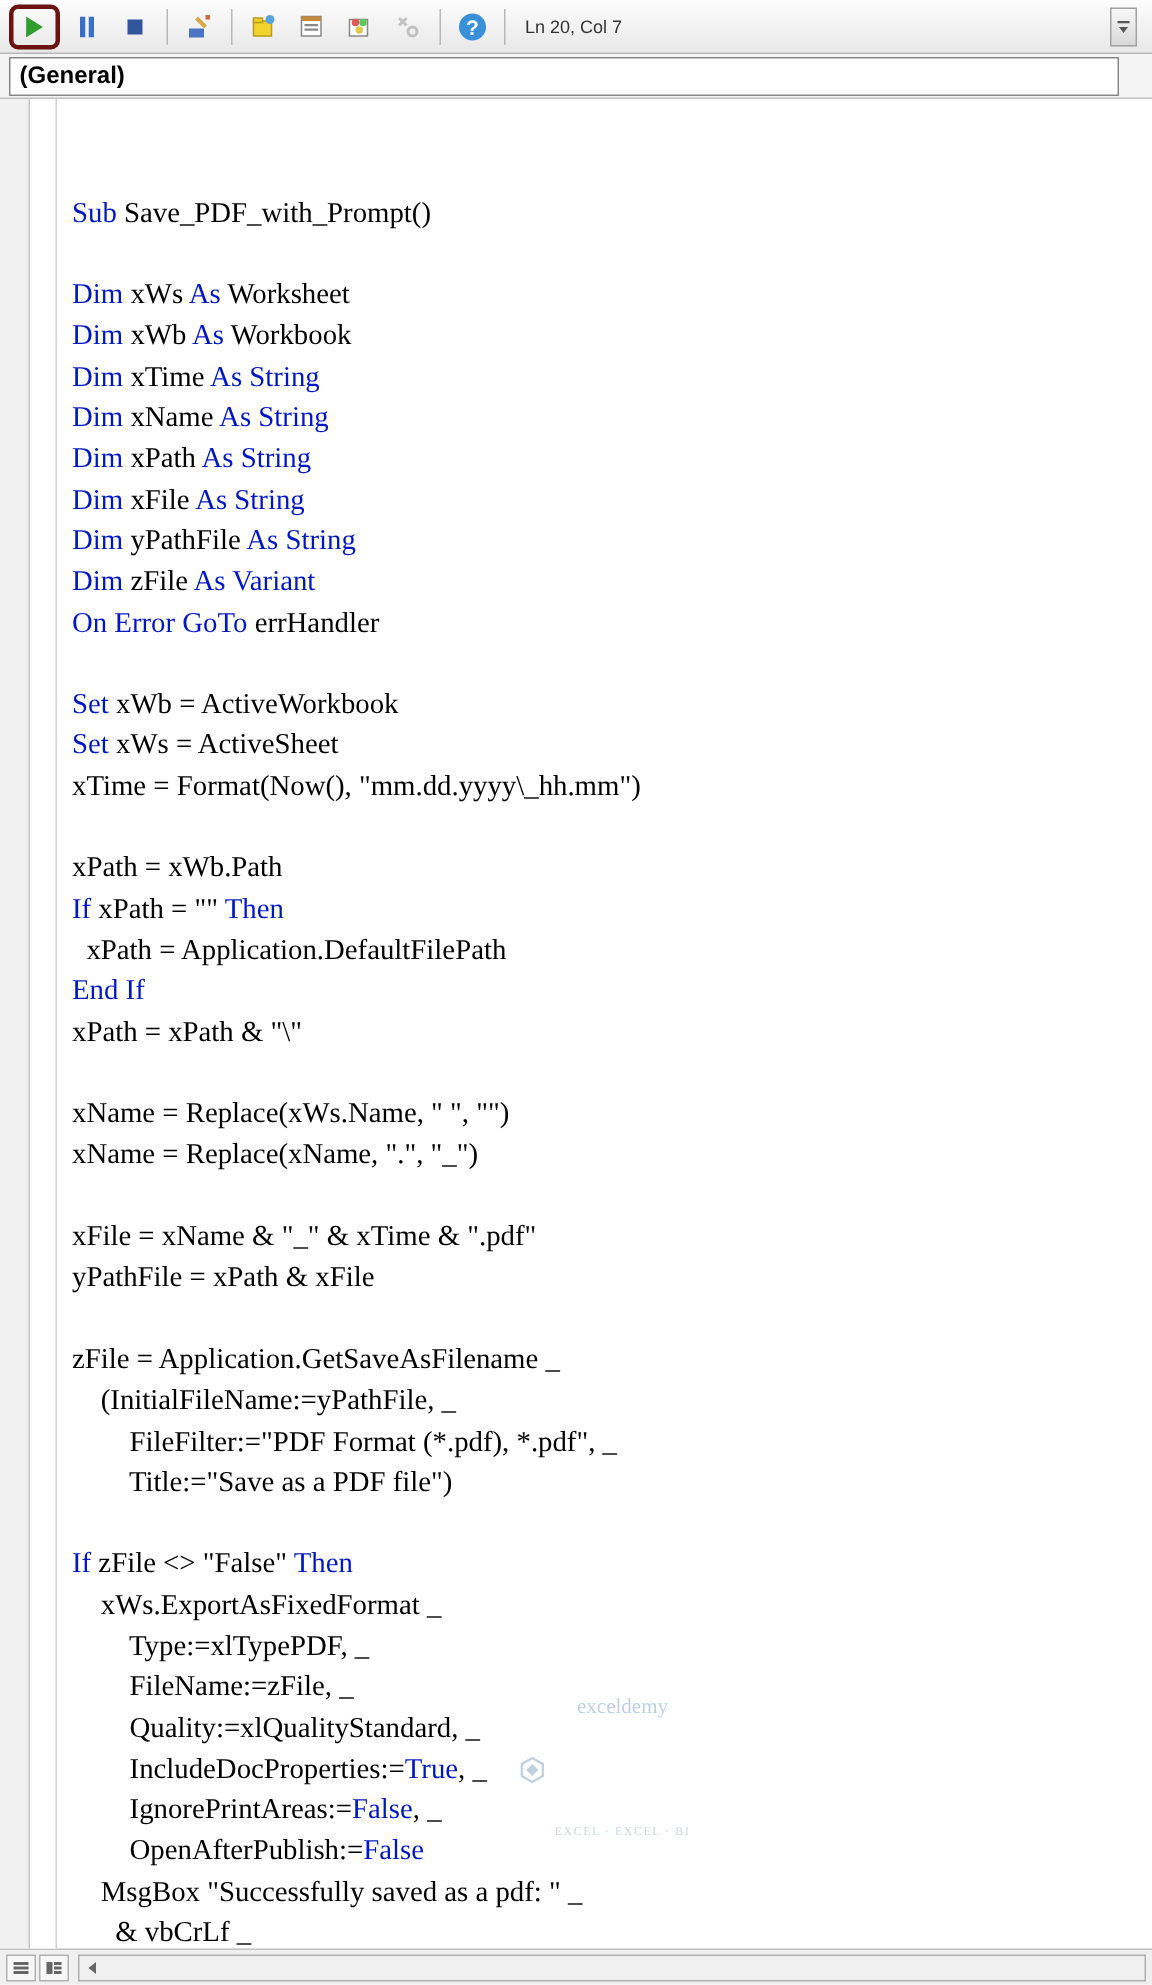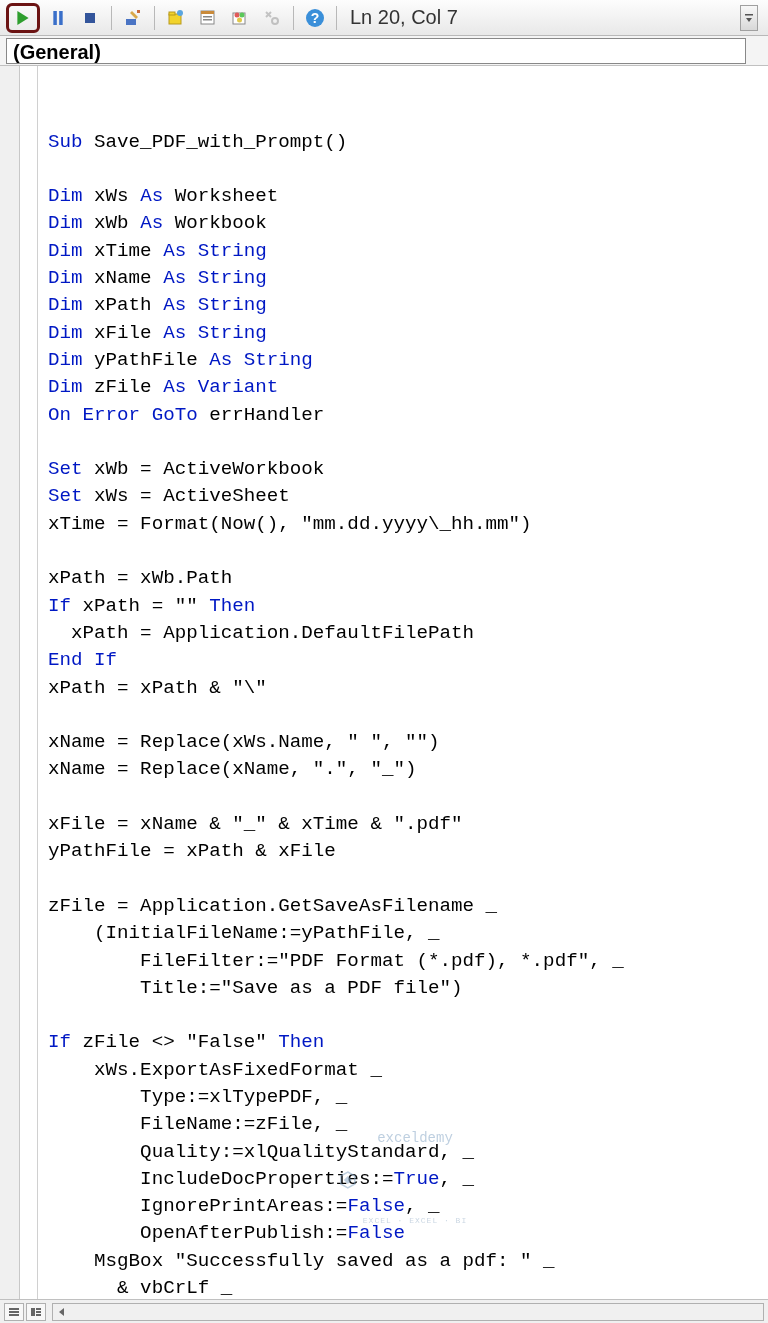--- a/index.html
+++ b/index.html
@@ -36,21 +36,21 @@
     height: 30px;
   }
   .tb-btn.disabled svg { opacity: 0.45; }
   .tb-sep {
     width: 1px;
     height: 24px;
     background: #b8b8b8;
     margin: 0 3px;
   }
   .cursor-pos {
-    font-size: 20px;
+    font-size: 12px;
     color: #333;
     margin-left: 6px;
   }
   .dd-arrow {
     margin-left: auto;
     margin-right: 4px;
     width: 18px;
     height: 26px;
     background: linear-gradient(#f8f8f8,#d8d8d8);
     border: 1px solid #a0a0a0;
@@ -65,44 +65,45 @@
     display: flex;
     align-items: center;
     padding: 2px 6px;
   }
   .scope-select {
     background: #fff;
     border: 1px solid #888;
     height: 26px;
     width: 740px;
     padding: 2px 6px;
-    font-size: 20px;
+    font-size: 16px;
     color: #000;
     font-weight: bold;
     display: flex;
+    align-items: center;
   }
   .code-wrap {
     display: flex;
     height: calc(1323px - 36px - 30px - 24px);
     background: #fff;
   }
   .gutter {
     width: 20px;
     background: #f0f0f0;
     border-right: 1px solid #c8c8c8;
   }
   .code-bar {
     width: 18px;
     background: #fff;
     border-right: 1px solid #d0d0d0;
   }
   .code {
     flex: 1;
     padding: 8px 6px 8px 10px;
-    font-family: Liberation Mono, monospace;
+    font-family: Liberation Serif, serif;
     font-size: 19.2px;
     line-height: 27.3px;
     color: #000;
     white-space: pre;
     overflow: hidden;
     position: relative;
   }
   .kw { color: #0018c4; }
   .watermark {
     position: absolute;

